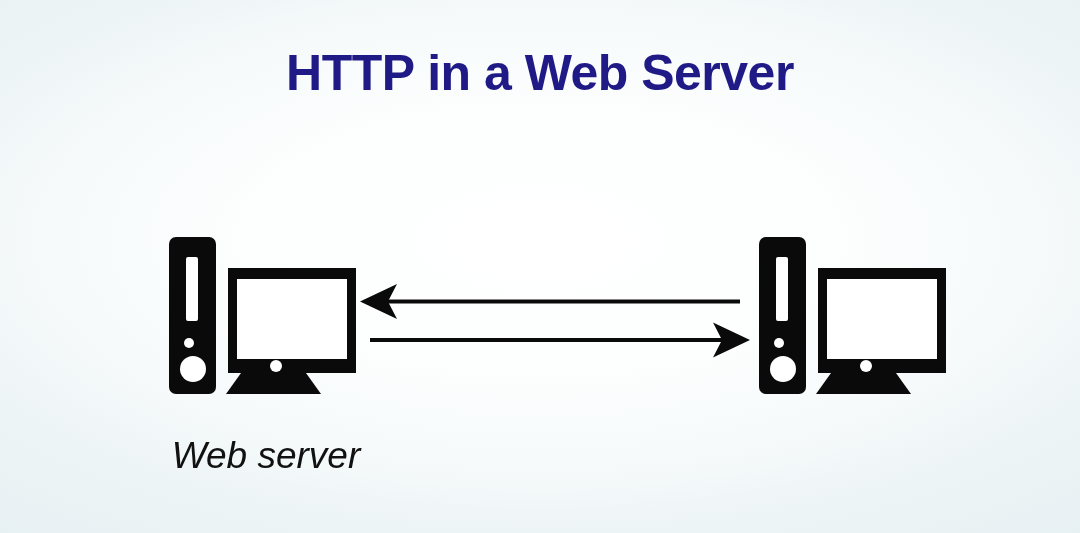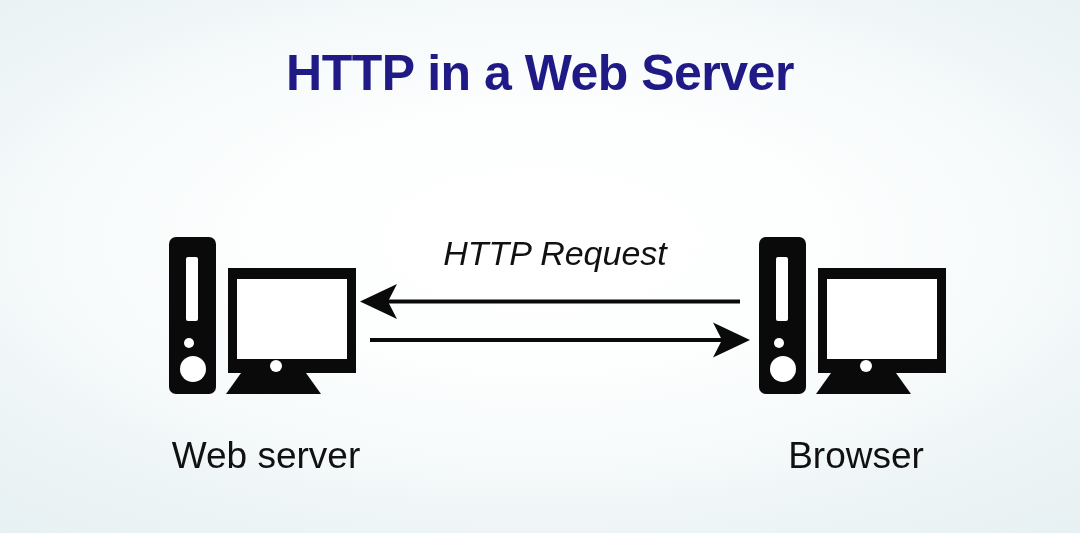--- a/index.html
+++ b/index.html
@@ -61,21 +61,21 @@
   .node-label {
     position: absolute;
     text-align: center;
     font-family: "Liberation Sans", sans-serif;
     font-weight: normal;
     font-size: 37px;
     line-height: 44px;
     color: #111111;
     white-space: nowrap;
   }
-  #label-web-server { left: 116px; top: 434px; width: 300px; }
+  #label-web-server { left: 116px; top: 434px; width: 300px; font-style: italic; }
   #label-browser    { left: 706px; top: 434px; width: 300px; }
 
   
   #arrows {
     position: absolute;
     left: 355px;
     top: 276px;
     width: 400px;
     height: 92px;
   }
@@ -149,20 +149,18 @@
         <path d="M 5 25.5 L 42 8 L 33 25.5 L 42 43 Z" fill="#0a0a0a"></path>
       </g>
 
       <g>
         <rect x="15" y="62" width="355" height="4" fill="#0a0a0a"></rect>
         <path d="M 395 64 L 358 46.5 L 367 64 L 358 81.5 Z" fill="#0a0a0a"></path>
       </g>
     </svg>
   </div>
 
-  <div class="flow-label" id="label-http-request">HTTP Request</div>
 
 
   <div class="node-label" id="label-web-server">Web server</div>
 
-  <div class="node-label" id="label-browser">Browser</div>
 
 </div>
 
 </body></html>

